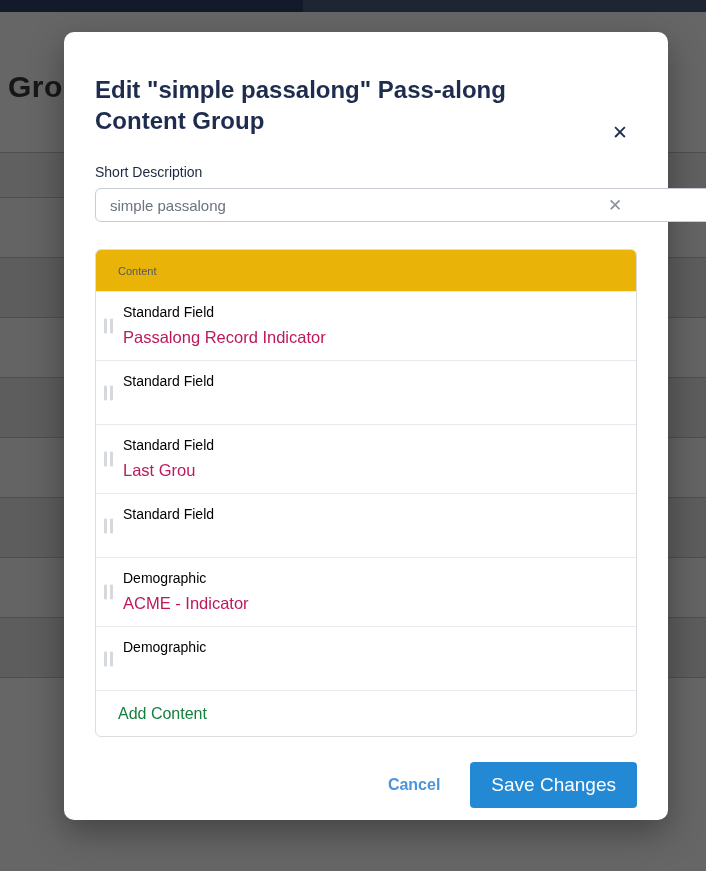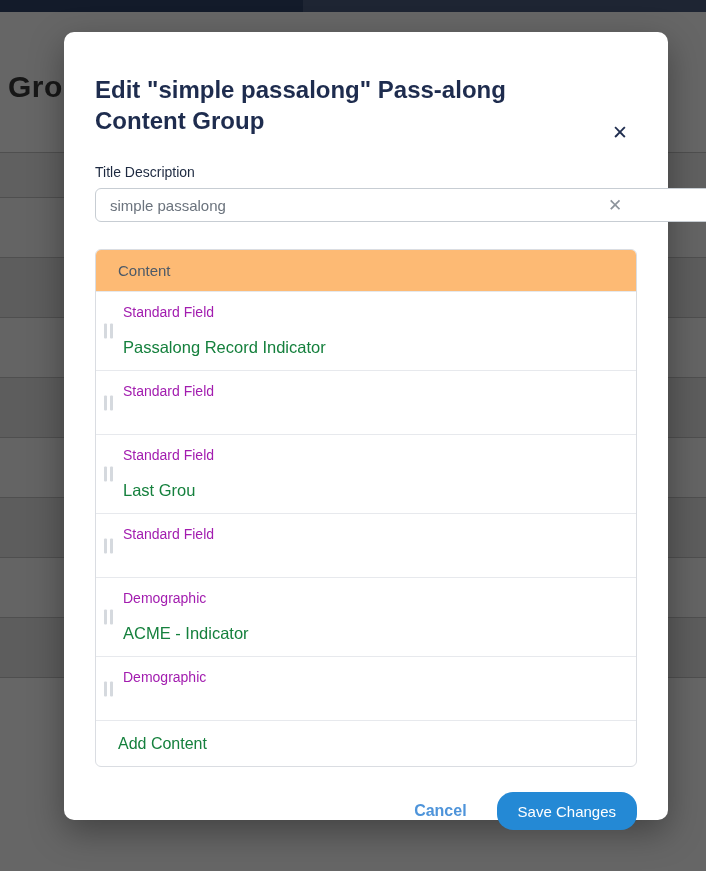--- a/index.html
+++ b/index.html
@@ -62,56 +62,56 @@
     font-size: 17px; line-height: 24px; color: #8d949c; cursor: pointer;
     font-family: "DejaVu Sans", sans-serif;
   }
   .content-card {
     margin-top: 27px; width: 542px;
     border: 1px solid #dadde2; border-radius: 6px;
     background: #ffffff; overflow: hidden;
   }
   .card-header {
     height: 42px; line-height: 42px; padding-left: 22px;
-    background: #fdba74; border-bottom: 1px solid #e5e8ec;
-    font-size: 15px; color: #4d5a68;
+    background: #eab308; border-bottom: 1px solid #e5e8ec;
+    font-size: 11px; color: #4d5a68;
   }
   .row {
     position: relative; min-height: 64px;
     padding: 11px 16px 11px 27px;
     border-bottom: 1px solid #e7e9ed;
     background: #fff;
   }
   .handle {
     position: absolute; left: 8px; top: 50%; transform: translateY(-50%);
     display: inline-flex; gap: 3px; cursor: grab;
   }
   .handle i { display: block; width: 3px; height: 15px; background: #d5d9de; border-radius: 1px; }
-  .row-type { font-size: 14px; color: #a21caf; line-height: 19px; }
-  .row-name { font-size: 16.5px; color: #15803d; line-height: 23px; margin-top: 14px; }
+  .row-type { font-size: 14px; color: #000000; line-height: 19px; }
+  .row-name { font-size: 16.5px; color: #be185d; line-height: 23px; margin-top: 4px; }
   .add-row { height: 45px; display: flex; align-items: center; padding-left: 22px; }
   .link-btn {
     border: none; background: transparent; cursor: pointer;
     font-family: "Liberation Sans", sans-serif;
     font-size: 16px; color: #15803d;
   }
   .modal-footer {
     margin-top: 25px; display: flex; justify-content: flex-end; align-items: center;
   }
   .cancel-btn {
     border: none; background: transparent; cursor: pointer;
     font-family: "Liberation Sans", sans-serif;
     font-size: 16px; color: #4e94da; margin-right: 30px; font-weight: bold;
   }
   .save-btn {
-    height: 38px; padding: 0 21px;
-    border: none; border-radius: 16px; cursor: pointer;
+    height: 46px; padding: 0 21px;
+    border: none; border-radius: 4px; cursor: pointer;
     background: #2489d5; color: #ffffff;
     font-family: "Liberation Sans", sans-serif;
-    font-size: 15px;
+    font-size: 19px;
   }
 </style>
 </head>
 <body>
 
 <div class="topbar">
   <div class="topbar-left"></div>
   <div class="topbar-right"></div>
 </div>
 
@@ -129,21 +129,21 @@
     <div class="bg-row b"></div>
     <div class="bg-end"></div>
   </div>
 </div>
 
 <div class="modal">
   <button class="modal-close">✕</button>
 
   <h2 class="modal-title">Edit "simple passalong" Pass-along Content Group</h2>
 
-  <label class="field-label">Title Description</label>
+  <label class="field-label">Short Description</label>
   <div class="input-wrap">
     <input class="text-input" type="text" value="simple passalong" style="">
     <button class="input-clear">✕</button>
   </div>
 
   <div class="content-card">
     <div class="card-header">Content</div>
     <div id="content-list">
   <div class="row">
     <span class="handle">

